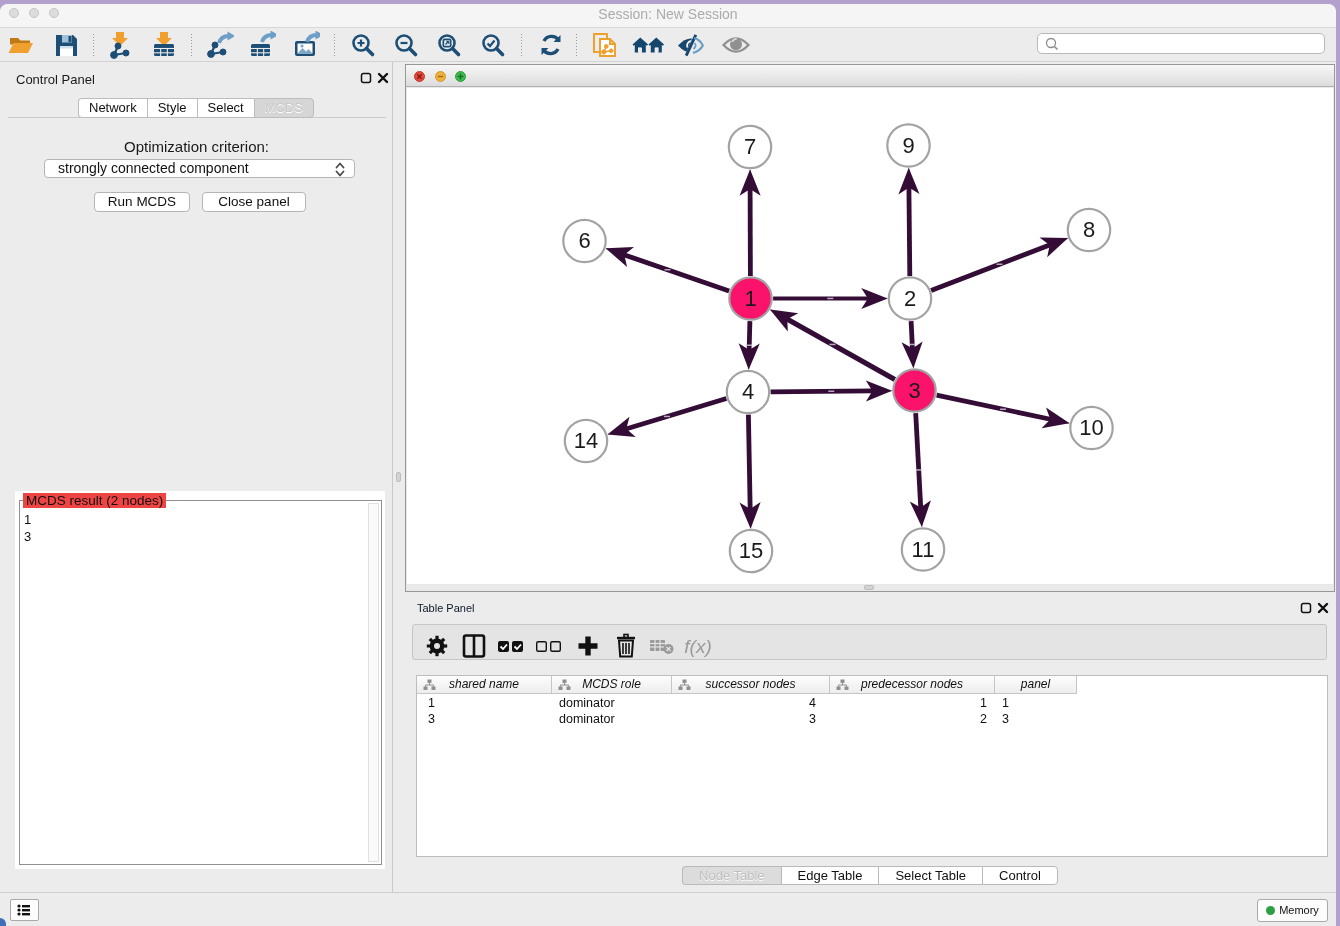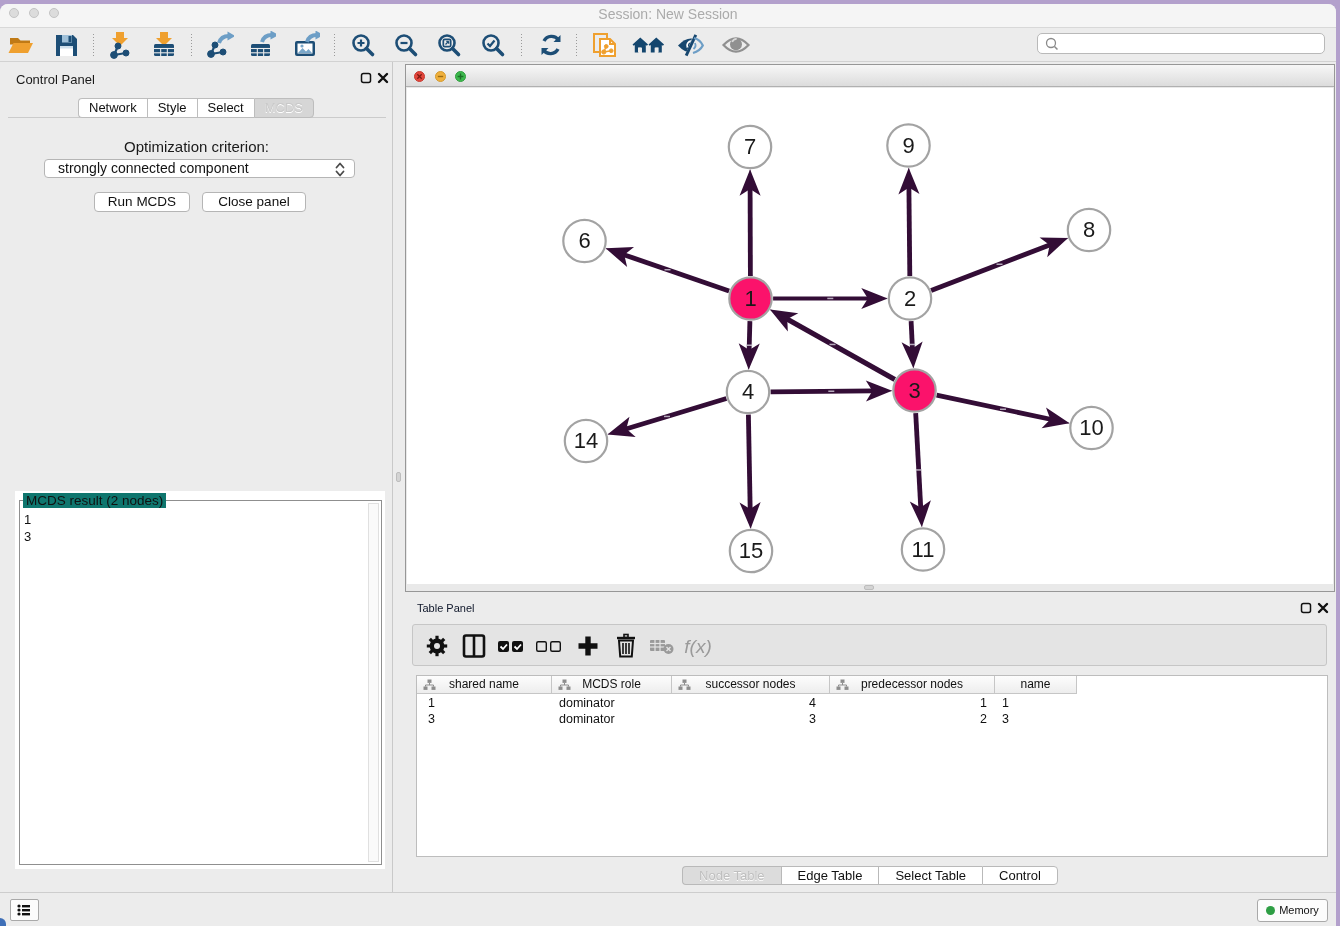--- a/index.html
+++ b/index.html
@@ -22,35 +22,35 @@
 .tab { border:1px solid #bdbdbd; border-right:none; background:#fff; font-size:13px; color:#111; text-align:center; line-height:18px; padding:0 10px; }
 .tab:first-child { border-radius:4px 0 0 4px; }
 .tab:last-child { border-radius:0 4px 4px 0; border-right:1px solid #bdbdbd; }
 .tab.sel { background:#d6d6d6; color:#c9c9c9; text-shadow:0 1px 0 #fff; }
 
 #optlabel { position:absolute; left:0; top:76px; width:393px; text-align:center; font-size:15px; color:#1a1a1a; }
 #dropdown { position:absolute; left:44px; top:97px; width:311px; height:19px; background:#fff; border:1px solid #b5b5b5; border-radius:4px; font-size:14px; color:#111; line-height:17px; padding-left:13px; }
 .btn { position:absolute; height:20px; background:#fff; border:1px solid #b5b5b5; border-radius:4px; font-size:13.5px; color:#111; text-align:center; line-height:18px; }
 #mcdsbox { position:absolute; left:15px; top:429px; width:370px; height:378px; background:#fff; }
 #fieldset { position:absolute; left:4px; top:9px; right:3px; bottom:4px; border:1px solid #8f8f8f; }
-#legend { position:absolute; left:3px; top:-8px; background:#0f766e; padding:0 3px; font-size:13.5px; color:#111;text-align:center; }
+#legend { position:absolute; left:3px; top:-8px; background:#ef4444; padding:0 3px; font-size:13.5px; color:#111;text-align:center; }
 
 #rside { position:absolute; left:405px; top:60px; width:930px; height:828px; background:#ececec; }
 
 #netwin { position:absolute; left:0; top:0px; width:930px; height:528px; background:#e9e9e9; border:1px solid #979797; }
 #nettitle { position:absolute; left:0; top:0; width:100%; height:22px; background:linear-gradient(#f7f7f7,#dcdcdc); border-bottom:1px solid #b0b0b0; }
 #nettitle span { position:absolute; width:100%; text-align:center; top:4px; font-size:12.5px; font-weight:bold; color:#1a1a1a; }
 .tl2 { position:absolute; top:5.5px; width:11px; height:11px; border-radius:50%; }
 #canvas { position:absolute; left:1px; top:23px; width:926px; height:496px; background:#fff; }
 
 #tpanel { position:absolute; left:0px; top:531px; width:930px; height:293px; background:#ececec; }
 #tpanel .ptitle { position:absolute; left:12px; top:7px; font-size:11px; color:#0f172a; }
-#ttoolbar { position:absolute; left:7px; top:29px; width:915px; height:42px; background:#e4e4e4; border:1px solid #c6c6c6; border-radius:3px; }
+#ttoolbar { position:absolute; left:7px; top:29px; width:915px; height:36px; background:#e4e4e4; border:1px solid #c6c6c6; border-radius:3px; }
 #tablearea { position:absolute; left:11px; top:80px; width:912px; height:182px; background:#fff; border:1px solid #bdbdbd; }
-.thead { position:absolute; top:0; height:18px; background:linear-gradient(#fdfdfd,#ededed); border-right:1px solid #c6c6c6; border-bottom:1px solid #c6c6c6; font-size:12px; color:#111; text-align:center; line-height:17px; }
+.thead { position:absolute; top:0; height:18px; background:linear-gradient(#fdfdfd,#ededed); border-right:1px solid #c6c6c6; border-bottom:1px solid #c6c6c6; font-size:12px; color:#111; text-align:center; line-height:17px;font-style:italic; }
 .tcell { position:absolute; font-size:12.5px; color:#111; }
 .btabs { position:absolute; left:0; top:271px; width:100%; text-align:center; }
 .btab { display:inline-block; border:1px solid #b9b9b9; border-right:none; background:#fff; font-size:13px; color:#111; height:19px; line-height:17px; padding:0 16px; vertical-align:top; }
 .btab.first { border-radius:4px 0 0 4px; }
 .btab.last { border-radius:0 4px 4px 0; border-right:1px solid #b9b9b9; }
 .btab.sel { background:#dcdcdc; color:#bfbfbf; text-shadow:0 1px 0 #fdfdfd; }
 
 #statusbar { position:absolute; left:0; top:888px; width:1336px; height:34px; background:#ececec; border-top:1px solid #cdcdcd; }
 #listbtn { position:absolute; left:10px; top:6px; width:29px; height:22px; background:#fcfcfc; border:1px solid #a9a9a9; border-radius:2px; }
 #membtn { position:absolute; right:8px; top:6px; width:71px; height:23px; background:#fcfcfc; border:1px solid #a9a9a9; border-radius:3px; font-size:11px; color:#111; line-height:21px; text-align:center; }
@@ -434,21 +434,21 @@
                 <rect x="0.5" y="7.5" width="4" height="3.4" fill="#8d8d8d"></rect>
                 <rect x="8.5" y="7.5" width="4" height="3.4" fill="#8d8d8d"></rect>
                 <path d="M6.5 4 v2 M2.5 7.5 v-1.5 h8 v1.5" fill="none" stroke="#8d8d8d" stroke-width="1"></path>
               </svg>successor nodes</div>
 <div class="thead" style="left:413px;width:165px"><svg width="13" height="12" viewBox="0 0 13 12" style="position:absolute;left:6px;top:3px">
                 <rect x="4.5" y="0.5" width="4" height="3.4" fill="#8d8d8d"></rect>
                 <rect x="0.5" y="7.5" width="4" height="3.4" fill="#8d8d8d"></rect>
                 <rect x="8.5" y="7.5" width="4" height="3.4" fill="#8d8d8d"></rect>
                 <path d="M6.5 4 v2 M2.5 7.5 v-1.5 h8 v1.5" fill="none" stroke="#8d8d8d" stroke-width="1"></path>
               </svg>predecessor nodes</div>
-<div class="thead" style="left:578px;width:82px">name</div>
+<div class="thead" style="left:578px;width:82px">panel</div>
 </div>
         <div id="tcells">
 <div class="tcell" style="left:11px;top:20px">1</div>
 <div class="tcell" style="left:142px;top:20px">dominator</div>
 <div class="tcell" style="left:255px;top:20px;width:144px;text-align:right">4</div>
 <div class="tcell" style="left:413px;top:20px;width:157px;text-align:right">1</div>
 <div class="tcell" style="left:585px;top:20px">1</div>
 <div class="tcell" style="left:11px;top:36px">3</div>
 <div class="tcell" style="left:142px;top:36px">dominator</div>
 <div class="tcell" style="left:255px;top:36px;width:144px;text-align:right">3</div>

